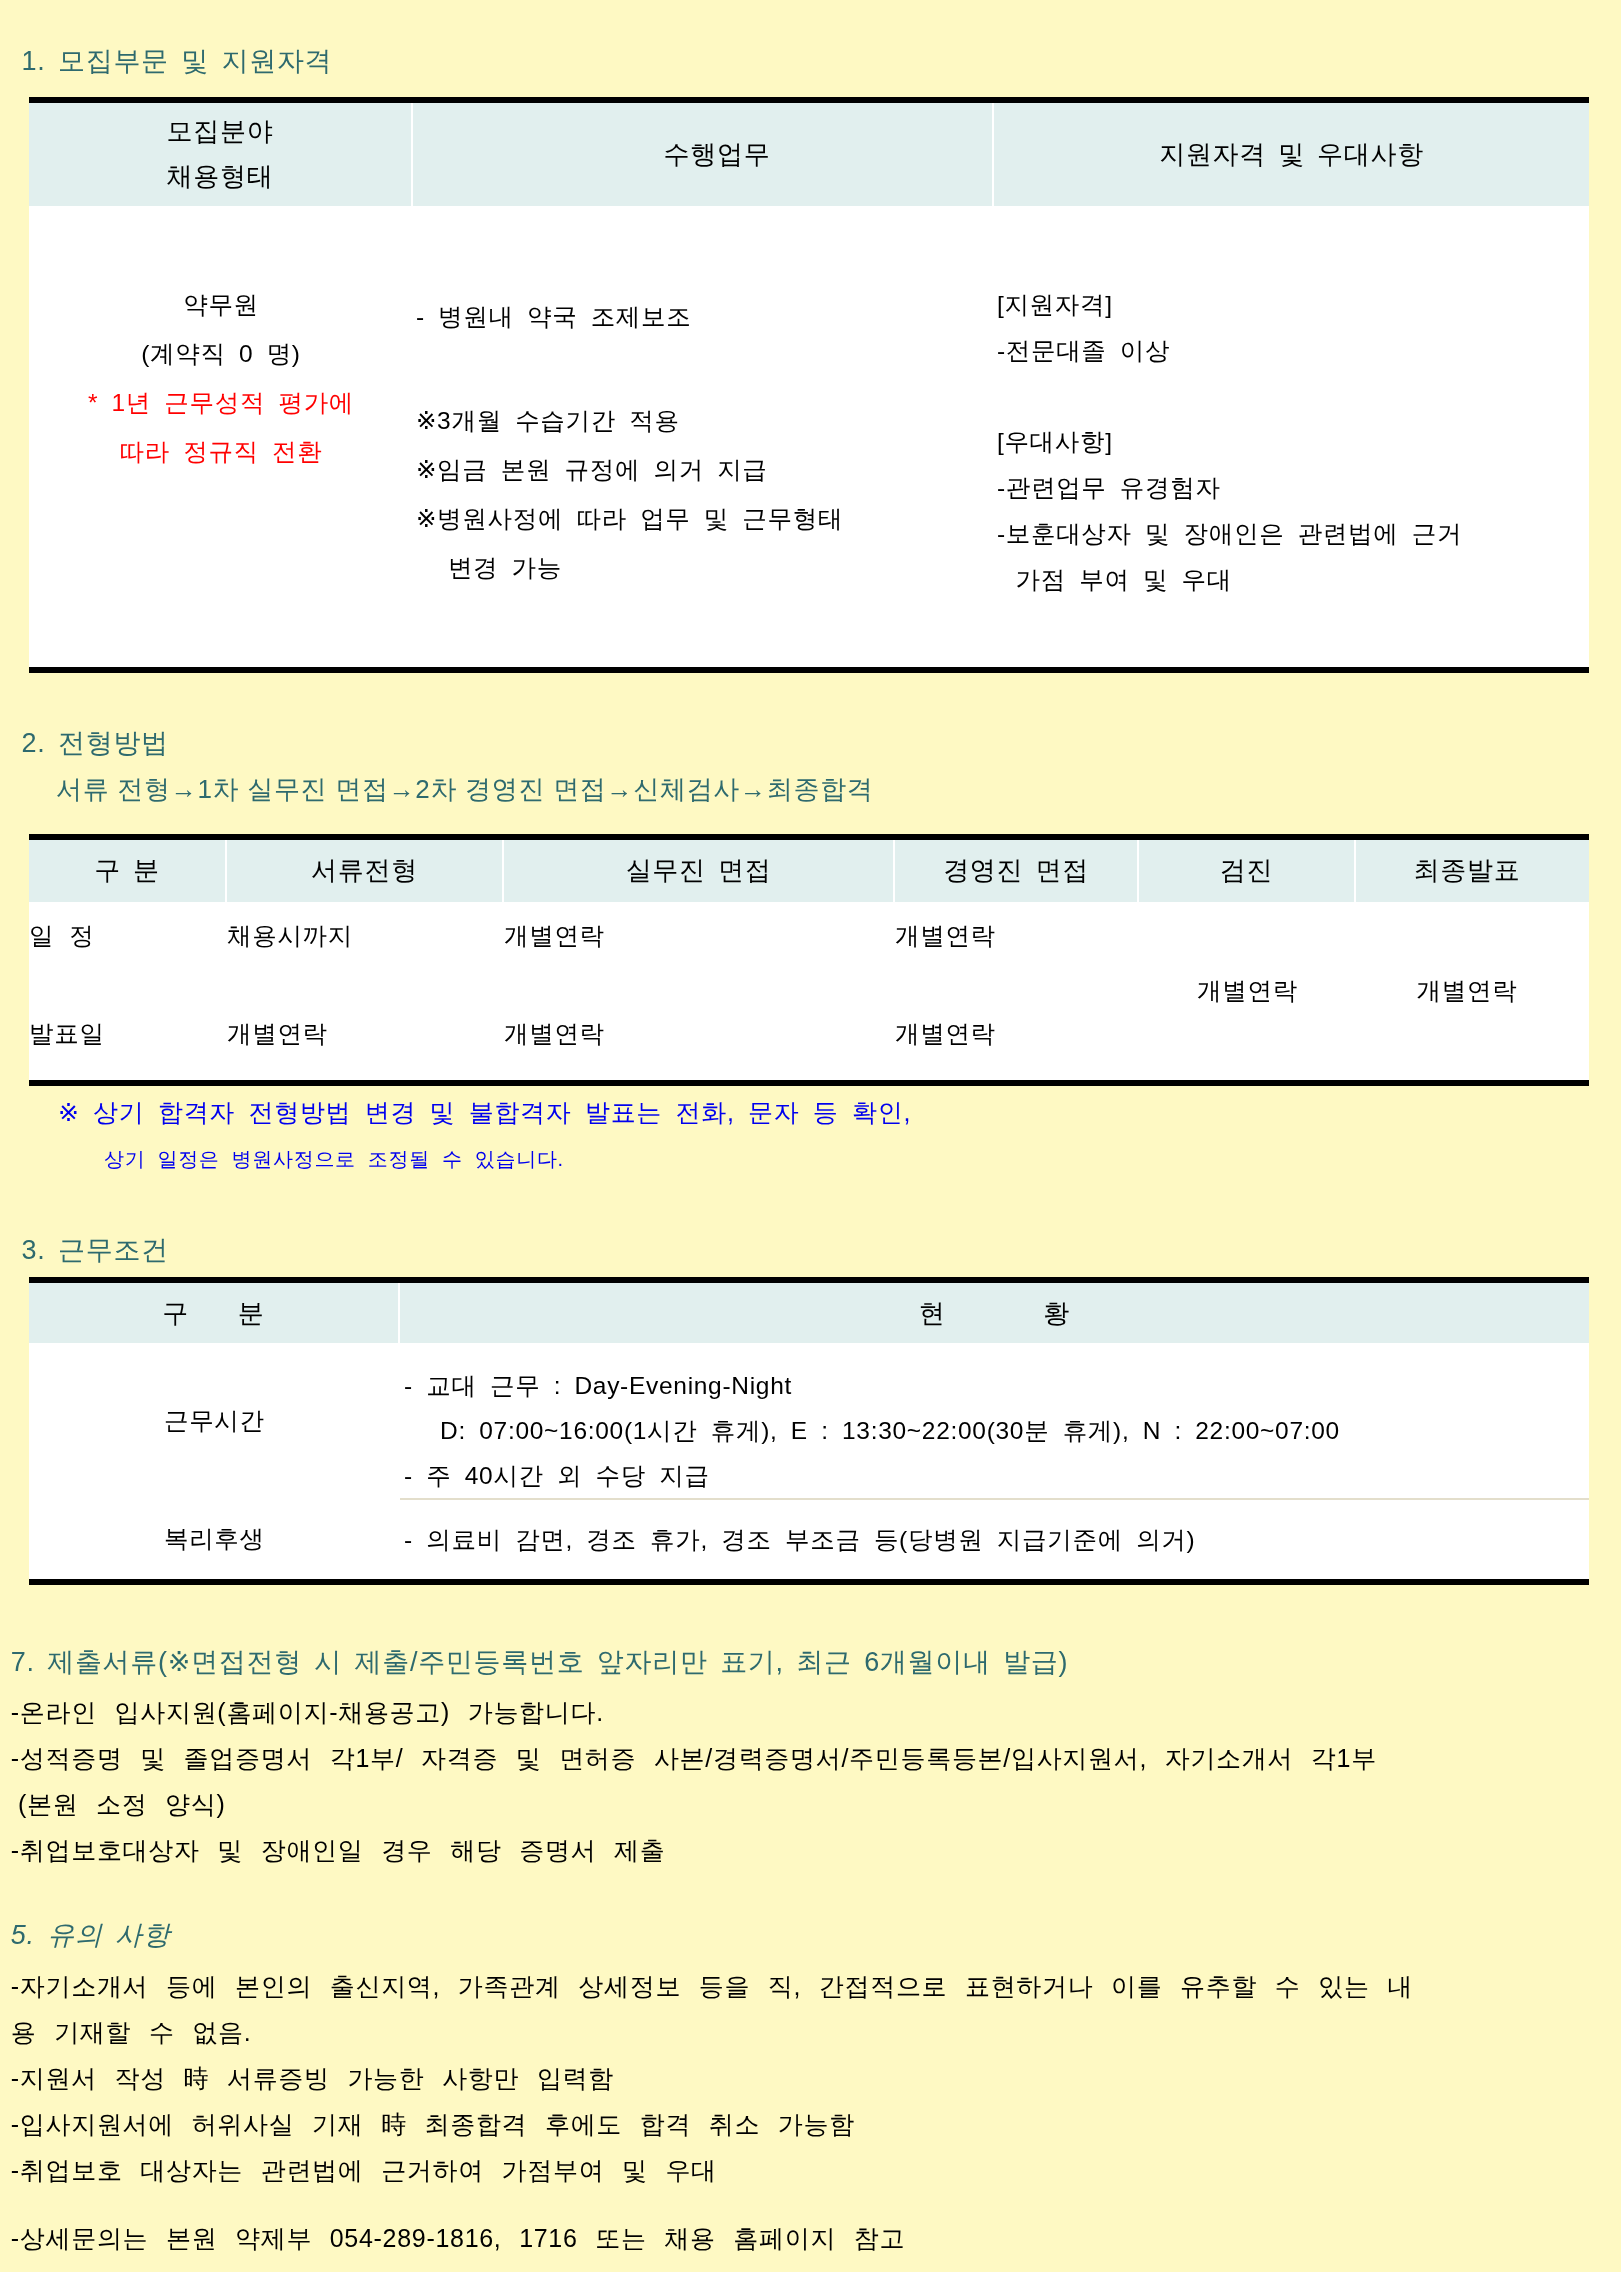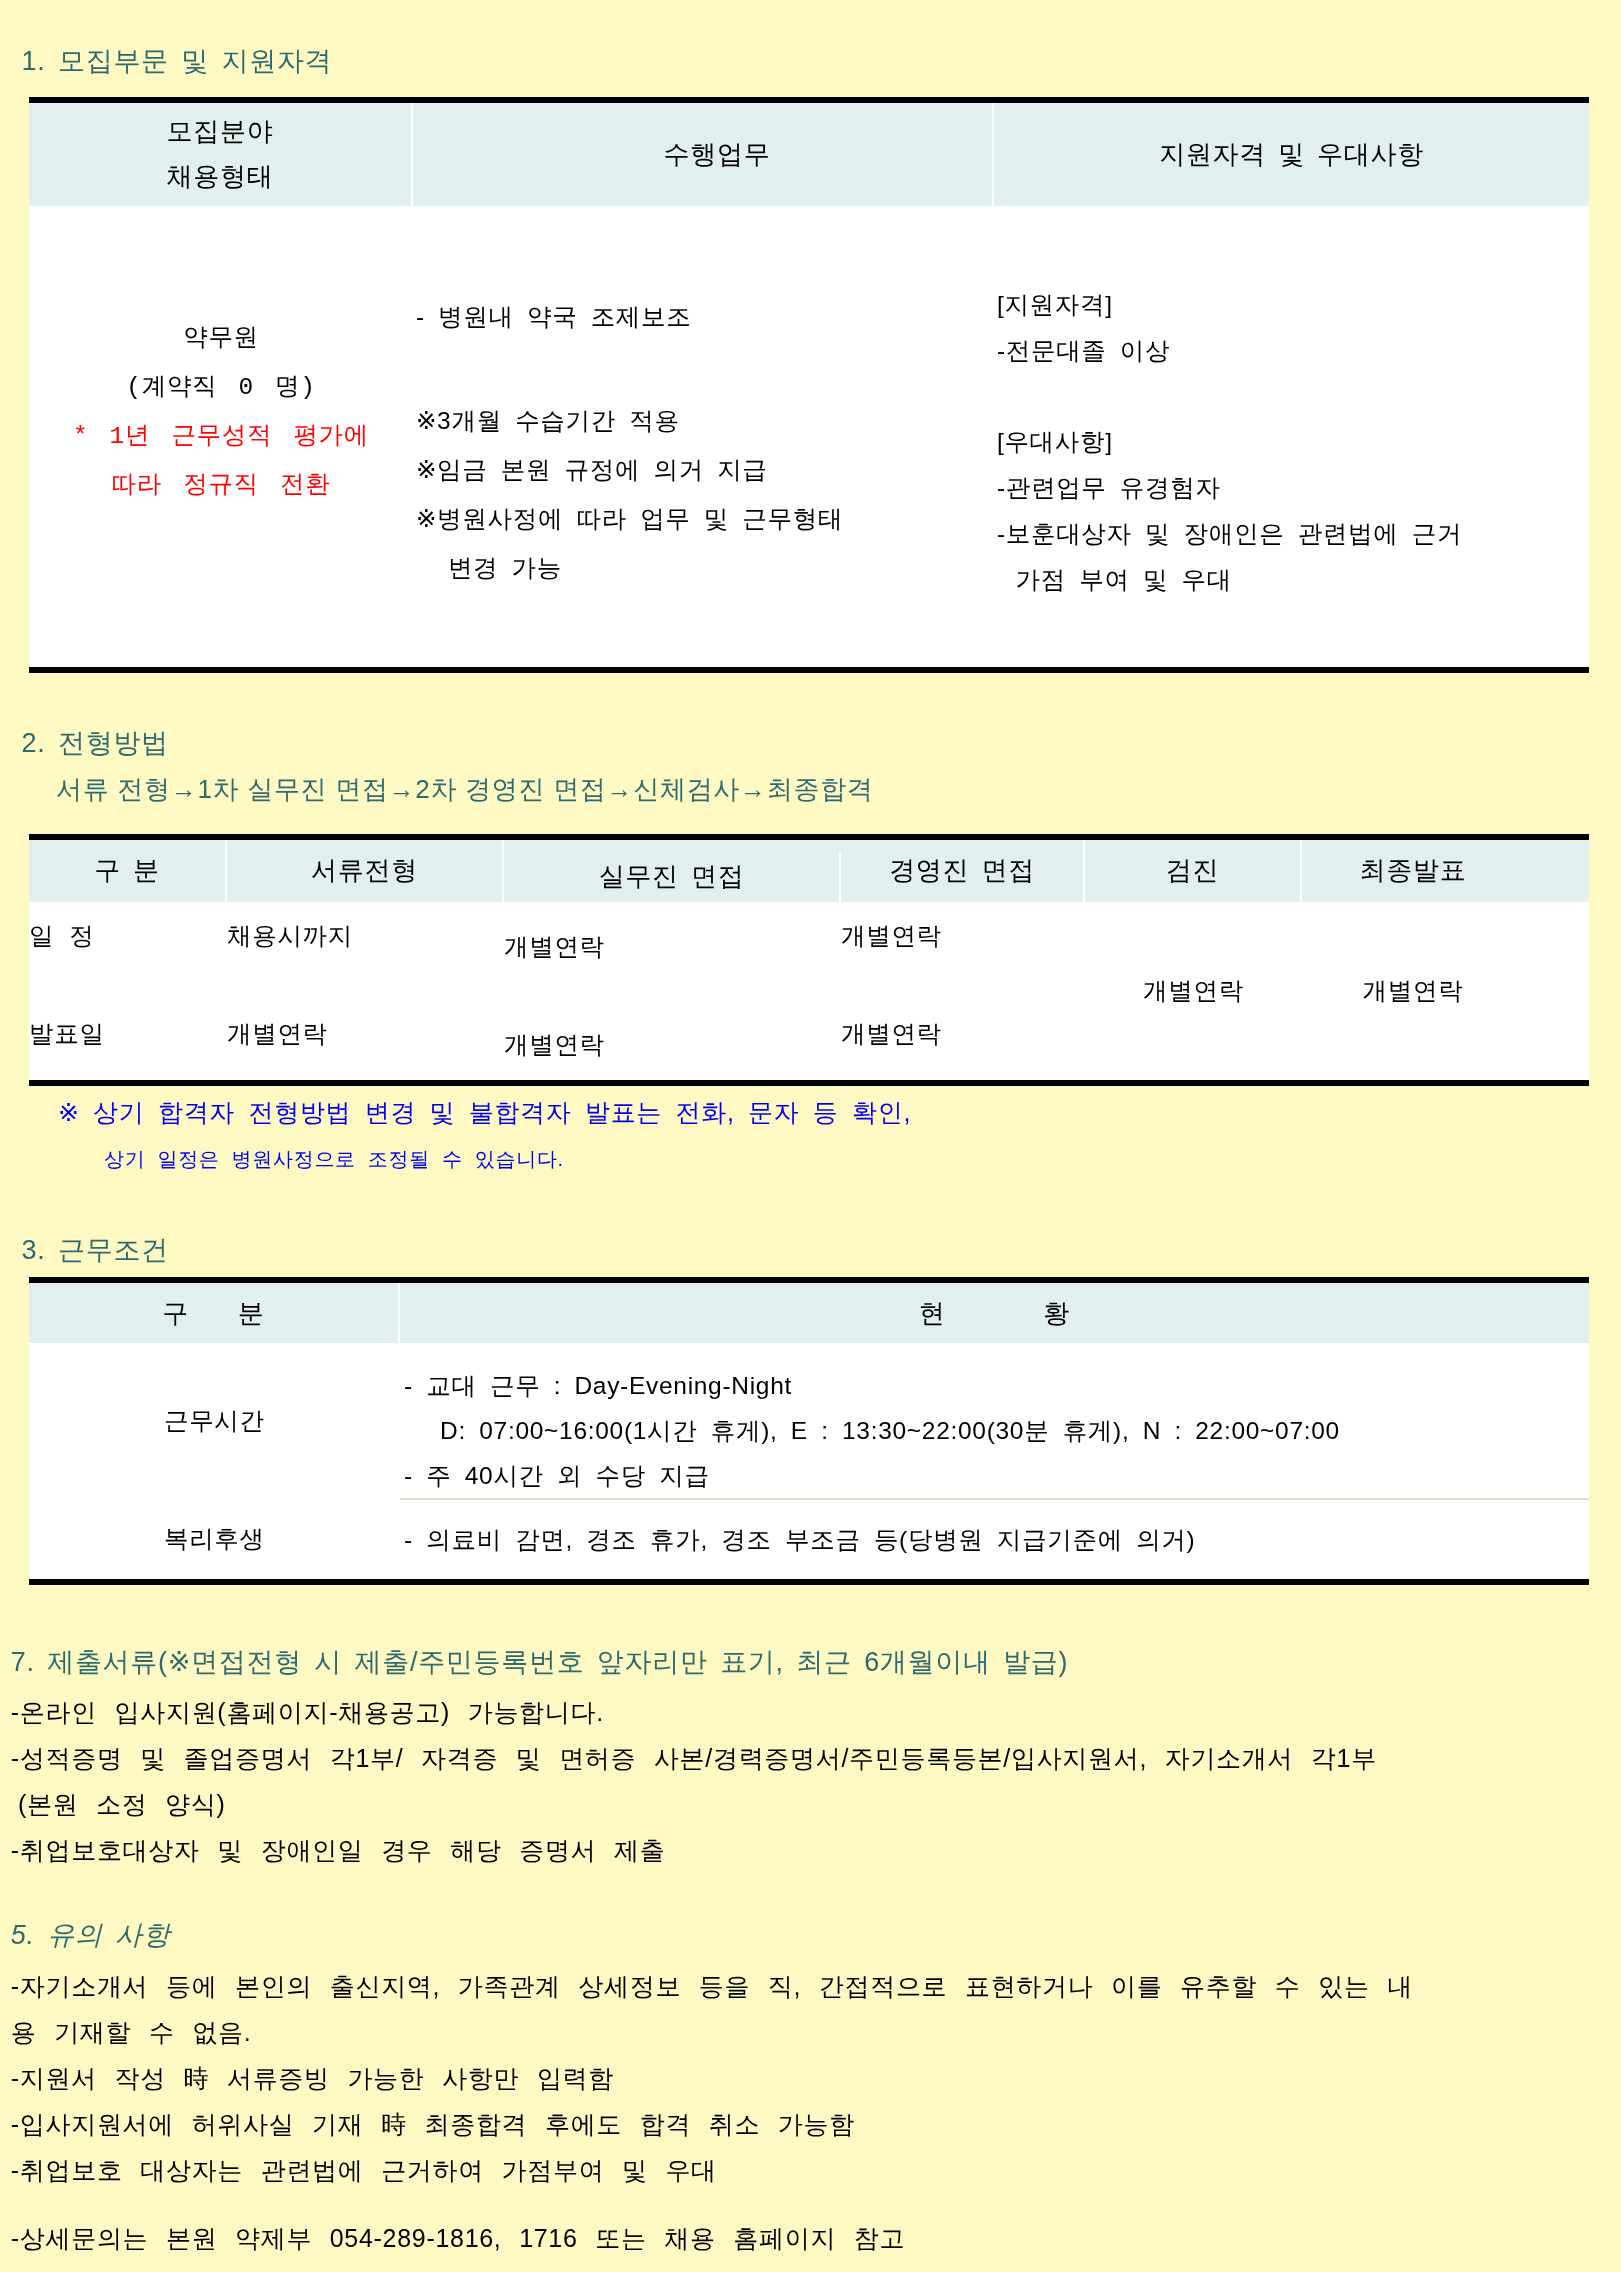--- a/index.html
+++ b/index.html
@@ -15,32 +15,32 @@
   .th:last-child{border-right:none;}
   .tb{display:flex;background:#fff;}
   .td{box-sizing:border-box;}
   
   .tbl1 .thead{height:103px;}
   .tbl1 .c1{width:384px;}
   .tbl1 .c2{width:581px;padding-left:29px;}
   .tbl1 .c3{width:595px;}
   .tbl1 .hc1{padding-top:0;line-height:45px;}
   .tbl1 .tb{height:461px;}
-  .t1c1{width:384px;text-align:center;padding-top:108px;line-height:49px;letter-spacing:0.7px;word-spacing:5.8px;font-family:Liberation Mono, monospace;}
+  .t1c1{width:384px;text-align:center;padding-top:74px;line-height:49px;letter-spacing:0.7px;word-spacing:5.8px;}
   .t1c2{width:581px;padding-left:2.9px;padding-top:86px;line-height:49px;letter-spacing:0.7px;word-spacing:5.8px;}
   .t1c3{width:595px;padding-left:2.9px;padding-top:76px;line-height:46px;letter-spacing:0.7px;word-spacing:5.8px;}
   .gap76{margin-top:55px;}
   .gap62{margin-top:45px;}
   .ind45{padding-left:32px;}
   .ind26{padding-left:18.7px;}
   .red{color:#ff0000;}
   .blue{color:#0000ee;}
   
   .tbl2 .thead{height:62px;}
-  .t2w1{width:198px;}.t2w2{width:277px;}.t2w3{width:337px;margin-top:11px;}.t2w4{width:244px;}.t2w5{width:217px;}.t2w6{width:222px;}
+  .t2w1{width:198px;}.t2w2{width:277px;}.t2w3{width:391px;}.t2w4{width:244px;}.t2w5{width:217px;}.t2w6{width:222px;}
   .tbl2 .tb{height:178px;}
   .t2col{display:flex;flex-direction:column;align-items:flex-start;line-height:32px;letter-spacing:0.7px;}
   .t2col .r1{margin-top:18.7px;white-space:pre;}
   .t2col .r2{margin-top:66px;white-space:pre;}
   .t2span{display:flex;align-items:center;justify-content:center;line-height:32px;letter-spacing:0.7px;}
   .note1{margin:10px 0 0 58px;font-size:25px;line-height:33px;letter-spacing:0.7px;word-spacing:5.8px;}
   .note2{margin:14.4px 0 0 104px;font-size:20px;line-height:33px;letter-spacing:0.7px;word-spacing:5.8px;}
   .t-sec2{margin-top:54px;}
   .t-sec3{margin-top:58px;}
   

